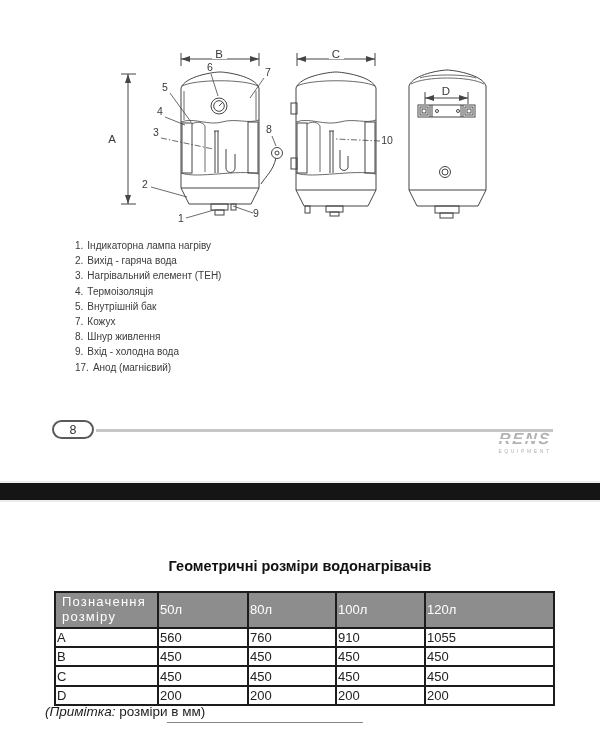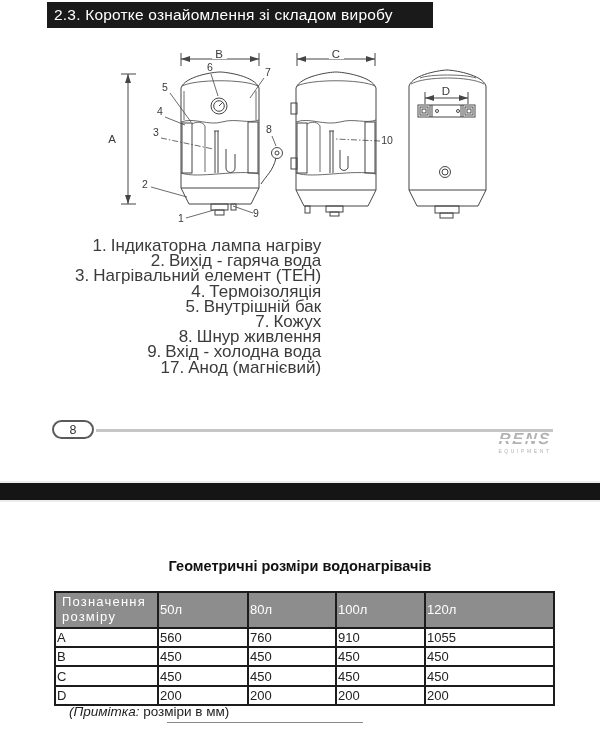--- a/index.html
+++ b/index.html
@@ -23,21 +23,21 @@
   .diagram text {
     fill:#3a3a3a; stroke:none; font-size:10.5px;
     font-family:"Liberation Sans", sans-serif;
   }
   .diagram text.dimtext { font-size:11.5px; }
   .diagram .dashdot { stroke-dasharray:6 2 1.5 2; stroke-width:0.8; }
   .diagram .thin { stroke-width:0.8; }
   
   .parts-list {
     position:absolute; left:75px; top:238px; list-style:none;
-    font-size:17px; color:#3b3b3b; line-height:15.2px;text-align:right;
+    font-size:10px; color:#3b3b3b; line-height:15.2px;
   }
   .parts-list .num { margin-right:4px; }
   
   .page-pill {
     position:absolute; left:52px; top:420px; width:42px; height:19px;
     border:2px solid #5a5a5a; border-radius:10px; background:#fff;
     display:flex; align-items:center; justify-content:center;
     font-size:12.5px; color:#333;
   }
   .footer-line {
@@ -72,31 +72,28 @@
     border:2px solid #1c1c1c; text-align:left; padding:1px;
   }
   .dims-table thead th {
     background:#8d8d8d; color:#fff; font-weight:normal; height:31px; font-size:13px;
   }
   .dims-table th.corner {
     text-align:left; padding:2px 17px 2px 6px; letter-spacing:1.2px; line-height:1.15;
   }
   .dims-table td { height:19.3px; }
   .note { position:absolute; left:45px; top:704px; font-size:13.5px; color:#1e1e1e; }
-  .note .it { font-style:italic;margin-left:24px; }
+  .note .it { font-style:italic; }
   .note-line { position:absolute; left:167px; top:722px; width:196px; height:1px; background:#888; }
 </style>
 </head>
 <body>
 
 <div class="page">
 
-  <div class="header-bar">
-    <span>2.3. Коротке ознайомлення зі складом виробу</span>
-  </div>
 
   <svg class="diagram" viewBox="0 0 600 235">
     <defs>
       <pattern id="ins" width="4" height="4" patternUnits="userSpaceOnUse">
         <path d="M0,4 L4,0" stroke="#8a8a8a" stroke-width="0.8" fill="none"></path>
         <path d="M0,0 L4,4" stroke="#8a8a8a" stroke-width="0.8" fill="none"></path>
       </pattern>
       <pattern id="ribs" width="5" height="8" patternUnits="userSpaceOnUse">
         <line x1="2" y1="0" x2="2" y2="8" stroke="#666" stroke-width="1.3"></line>
       </pattern>

